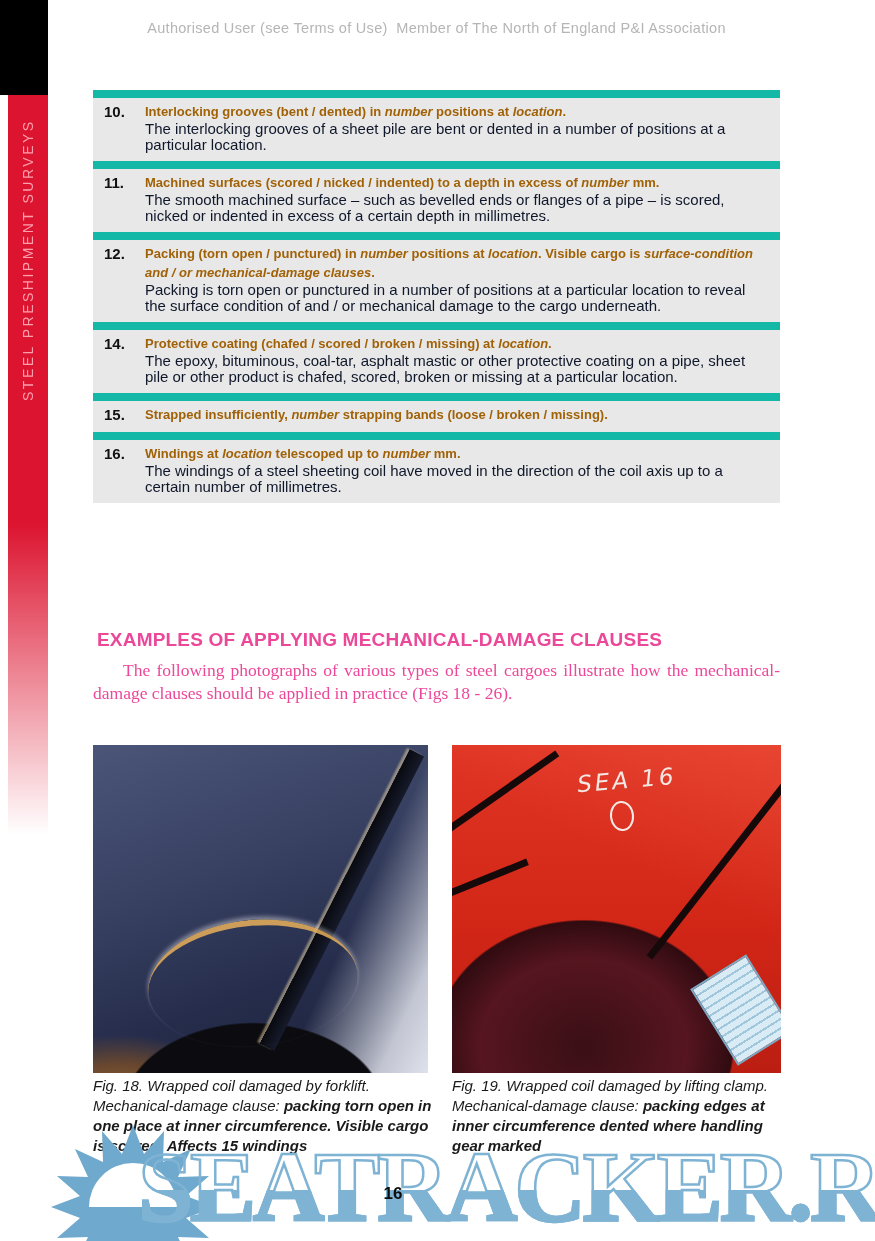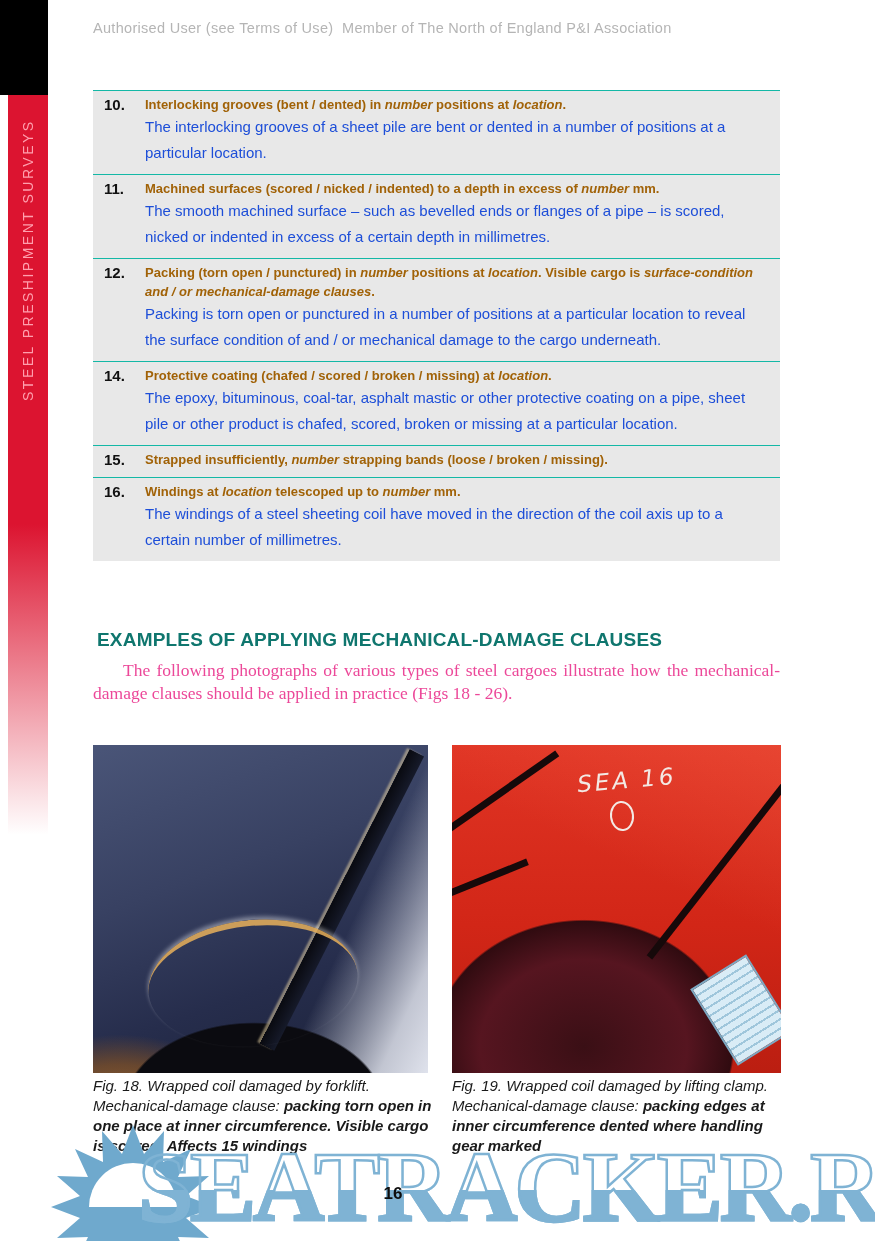--- a/index.html
+++ b/index.html
@@ -1,44 +1,44 @@
 <!DOCTYPE html>
 <html><head>
 <meta charset="utf-8">
 <style>
   html,body{margin:0;padding:0;}
   #page{position:relative;width:875px;height:1241px;background:#ffffff;overflow:hidden;
         font-family:"Liberation Sans",sans-serif;}
 
   
-  .hdr{position:absolute;left:93px;top:20px;width:687px;
+  .hdr{position:absolute;left:93px;top:20px;width:687px;text-align:center;
        color:#b5b5b5;font-size:14.5px;letter-spacing:.3px;white-space:pre;}
 
   
   .blackbox{position:absolute;left:0;top:0;width:48px;height:95px;background:#000;}
   .redband{position:absolute;left:8px;top:95px;width:40px;height:740px;
            background:linear-gradient(to bottom,#dc1430 0%,#dc1430 58%,rgba(220,20,48,0) 100%);}
   .sideword{position:absolute;left:8px;top:95px;width:40px;height:330px;
             display:flex;align-items:center;justify-content:center;
             writing-mode:vertical-rl;transform:rotate(180deg);
             color:#ff9fae;font-size:14px;letter-spacing:2.5px;}
 
   
   .clauses{position:absolute;left:93px;top:90px;width:687px;}
-  .clause{background:#e8e8e8;border-top:1px solid #14b8a6;padding:4px 6px 8px 0;}
+  .clause{background:#e8e8e8;border-top:8px solid #14b8a6;padding:4px 6px 8px 0;}
   .clause .num{float:left;width:50px;padding-left:11px;box-sizing:border-box;
                font-weight:bold;font-size:15px;color:#111;line-height:19px;}
   .clause .ctext{margin-left:52px;margin-right:4px;}
   .chead{font-weight:bold;font-size:13px;line-height:19px;color:#a16207;}
   .chead .em{font-style:italic;}
-  .cbody{font-size:15px;line-height:26px;color:#1d4ed8;}
+  .cbody{font-size:15px;line-height:16px;color:#0f172a;}
 
   
   .sechead{position:absolute;left:97px;top:629px;font-size:19px;font-weight:bold;
-           color:#0f766e;letter-spacing:.2px;}
+           color:#ec4899;letter-spacing:.2px;}
   .secpara{position:absolute;left:93px;top:659px;width:687px;
            font-family:"Liberation Serif",serif;font-size:17.5px;line-height:23px;
            text-align:justify;text-indent:30px;color:#ec4899;}
 
   
   .photo{position:absolute;top:745px;height:328px;overflow:hidden;}
   .photoL{left:93px;width:335px;
     background:
       radial-gradient(ellipse 250px 170px at 48% 112%, #0b0b10 0%, #0b0b10 52%, rgba(11,11,16,0) 53%),
       radial-gradient(ellipse 210px 150px at 8% 118%, rgba(196,124,44,.95) 0%, rgba(150,90,30,.6) 45%, rgba(150,90,30,0) 65%),

